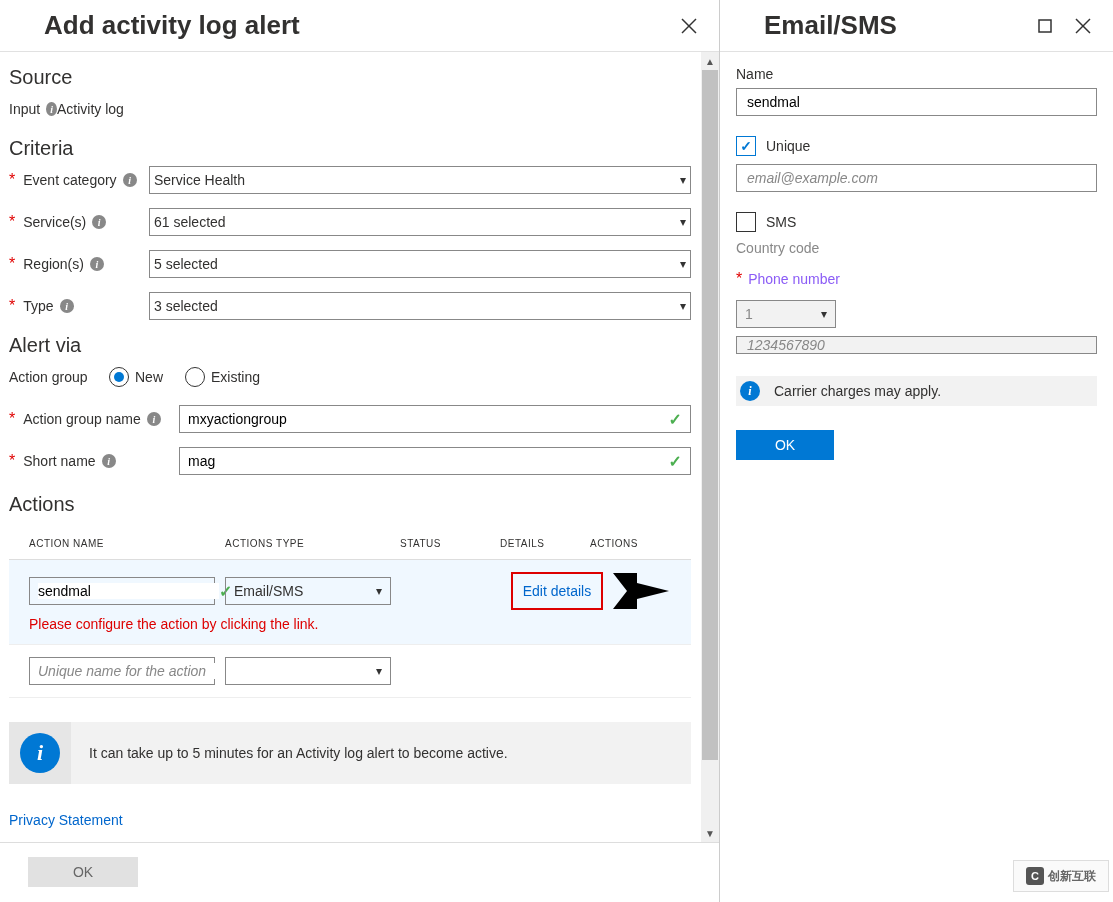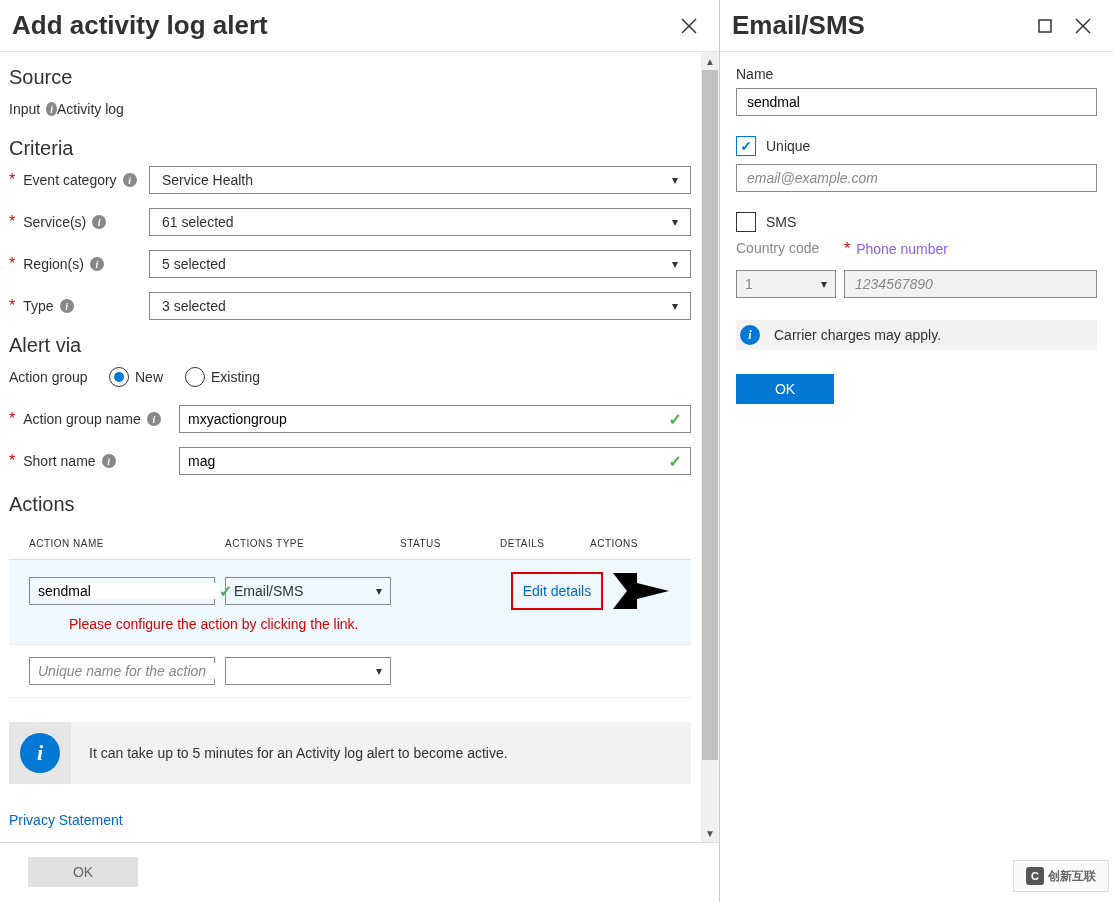--- a/index.html
+++ b/index.html
@@ -2,36 +2,36 @@
 <html><head>
 <meta charset="utf-8">
 <style>
 * { box-sizing: border-box; margin: 0; padding: 0; font-family: "Segoe UI", Arial, sans-serif; }
 body { width: 1113px; height: 902px; background: #fff; position: relative; color: #323130; font-size: 14px; }
 
 .panel { position: absolute; top: 0; height: 902px; background: #fff; display: flex; flex-direction: column; }
 .panel-left { left: 0; width: 720px; border-right: 1px solid #ccc; }
 .panel-right { left: 720px; width: 393px; }
 
-.panel-header { height: 52px; display: flex; align-items: center; justify-content: space-between; padding: 0 18px 0 12px; border-bottom: 1px solid #e1e1e1; }
+.panel-header { height: 52px; display: flex; align-items: center; justify-content: space-between; padding: 0 18px 0 44px; border-bottom: 1px solid #e1e1e1; }
 .panel-title { font-size: 26px; font-weight: 600; color: #323130; }
 .header-icons { display: flex; gap: 14px; align-items: center; }
 .icon-btn { width: 24px; height: 24px; display: flex; align-items: center; justify-content: center; cursor: pointer; }
 
 .panel-body { flex: 1; overflow-y: auto; position: relative; }
 .panel-body-inner { padding: 6px 28px 20px 9px; }
 
 .section-title { font-size: 20px; font-weight: 400; margin-top: 8px; margin-bottom: 6px; }
 .row { display: flex; align-items: center; margin-bottom: 14px; min-height: 28px; }
 .label { width: 140px; display: flex; align-items: center; gap: 6px; }
 .label-wide { width: 170px; }
 .req { color: #e00000; font-size: 16px; margin-right: 2px; }
 .info-icon { width: 14px; height: 14px; border-radius: 50%; background: #888; color: #fff; display: inline-flex; align-items: center; justify-content: center; font-size: 10px; font-weight: bold; font-style: italic; font-family: serif; }
 
-.select { flex: 1; height: 28px; border: 1px solid #888; background: #fff; padding: 0 12px; display: flex; align-items: center; justify-content: space-between; cursor: pointer; }
+.select { flex: 1; height: 28px; border: 1px solid #888; background: #fff; padding: 0 4px; display: flex; align-items: center; justify-content: space-between; cursor: pointer; }
 .chevron { font-size: 12px; color: #333; }
 
 .input-validated { flex: 1; height: 28px; border: 1px solid #888; padding: 0 8px; display: flex; align-items: center; justify-content: space-between; }
 .input-validated input { border: none; outline: none; flex: 1; font-size: 14px; }
 .check { color: #4CAF50; font-size: 16px; font-weight: bold; }
 
 .radio-group { display: inline-flex; gap: 22px; align-items: flex-end; }
 .radio-item { display: flex; align-items: center; gap: 6px; }
 .radio { width: 20px; height: 20px; border: 1px solid #333; border-radius: 50%; display: flex; align-items: center; justify-content: center; }
 .radio.checked::after { content: ""; width: 10px; height: 10px; background: #0078d4; border-radius: 50%; }
@@ -50,21 +50,21 @@
 .small-input { width: 186px; height: 28px; border: 1px solid #888; padding: 0 8px; display: flex; align-items: center; justify-content: space-between; }
 .small-input input { border: none; outline: none; flex: 1; font-size: 14px; }
 .small-input input::placeholder { font-style: italic; color: #888; }
 
 .small-select { width: 166px; height: 28px; border: 1px solid #888; padding: 0 8px; display: flex; align-items: center; justify-content: space-between; cursor: pointer; }
 
 .edit-link { width: 92px; height: 38px; border: 2px solid #d00; display: flex; align-items: center; justify-content: center; color: #0066cc; cursor: pointer; font-size: 14px; }
 .big-arrow { width: 56px; height: 36px; }
 .big-arrow svg { width: 100%; height: 100%; }
 
-.warn-text { color: #d00; margin-top: 6px; font-size: 14px; margin-left: 40px; }
+.warn-text { color: #d00; margin-top: 6px; font-size: 14px; }
 
 .info-banner { display: flex; align-items: center; background: #f2f2f2; margin-top: 24px; }
 .info-banner-icon { width: 62px; height: 62px; background: #e6e6e6; display: flex; align-items: center; justify-content: center; }
 .info-circle { width: 40px; height: 40px; border-radius: 50%; background: #0078d4; color: #fff; display: flex; align-items: center; justify-content: center; font-size: 22px; font-weight: bold; font-style: italic; font-family: Georgia, serif; }
 .info-banner-text { padding: 0 18px; }
 
 .privacy-link { color: #0066cc; cursor: pointer; margin-top: 28px; display: inline-block; }
 
 .panel-footer { height: 60px; border-top: 1px solid #ddd; padding: 14px 28px; }
 .ok-btn { width: 110px; height: 30px; background: #e1e1e1; color: #666; display: flex; align-items: center; justify-content: center; cursor: not-allowed; }
@@ -74,21 +74,21 @@
 .rp-label { margin-bottom: 6px; }
 .rp-input { width: 100%; height: 28px; border: 1px solid #888; padding: 0 10px; font-size: 14px; outline: none; }
 .rp-input::placeholder { font-style: italic; color: #888; }
 .rp-input:disabled { background: #f2f2f2; color: #be185d; }
 
 .checkbox-row { display: flex; align-items: center; gap: 10px; margin-top: 20px; margin-bottom: 8px; }
 .checkbox { width: 20px; height: 20px; border: 1px solid #333; display: flex; align-items: center; justify-content: center; cursor: pointer; }
 .checkbox.checked { border-color: #0078d4; }
 .checkbox.checked::after { content: "✓"; color: #0078d4; font-weight: bold; font-size: 14px; }
 
-.phone-row { display: flex; gap: 8px; margin-top: 6px; }
+.phone-row { display: flex; gap: 8px; margin-top: 6px; flex-direction: column; }
 .phone-col1 { width: 100px; }
 .phone-col2 { flex: 1; }
 
 .cc-select { width: 100px; height: 28px; border: 1px solid #888; background: #f2f2f2; padding: 0 8px; display: flex; align-items: center; justify-content: space-between; }
 
 .rp-banner { display: flex; align-items: center; background: #f2f2f2; margin-top: 22px; height: 30px; }
 .rp-banner-icon { width: 28px; height: 30px; display: flex; align-items: center; justify-content: center; }
 .rp-info-circle { width: 20px; height: 20px; border-radius: 50%; background: #0078d4; color: #fff; display: flex; align-items: center; justify-content: center; font-size: 12px; font-weight: bold; font-style: italic; font-family: Georgia, serif; }
 .rp-banner-text { padding-left: 10px; font-size: 14px; }
 

